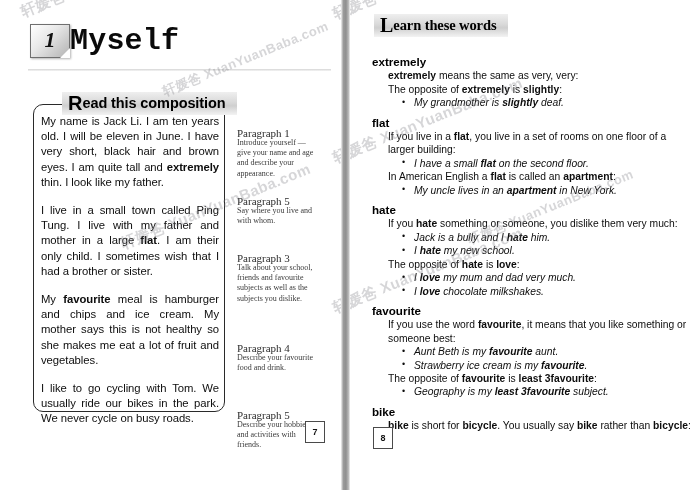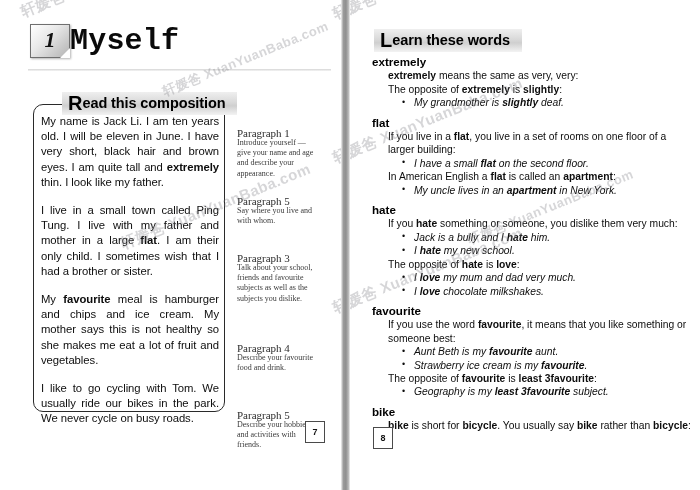--- a/index.html
+++ b/index.html
@@ -191,21 +191,22 @@
     background: #fff;
     box-sizing: border-box;
   }
   .page-num-left  { left: 305px; top: 421px; }
   .page-num-right { left: 23px;  top: 427px; }
 
   
   .banner-learn {
     position: absolute;
     left: 24px;
-    top: 29px;
+    top: 14px;
+    font-family: Liberation Serif, serif;
   }
 
   .words {
     position: absolute;
     left: 12px;
     top: 52px;
     width: 330px;
     font-size: 10.3px;
     line-height: 13.4px;
     color: #0d0d0d;

